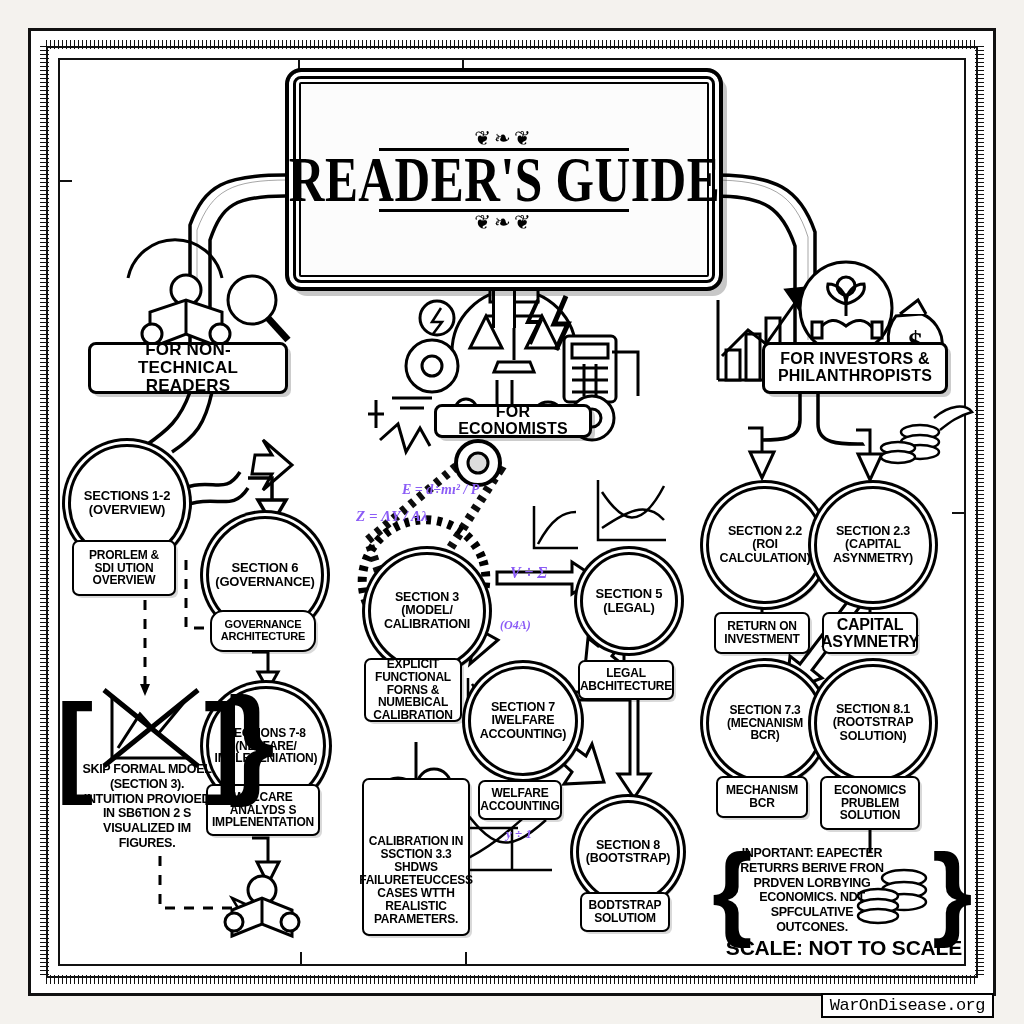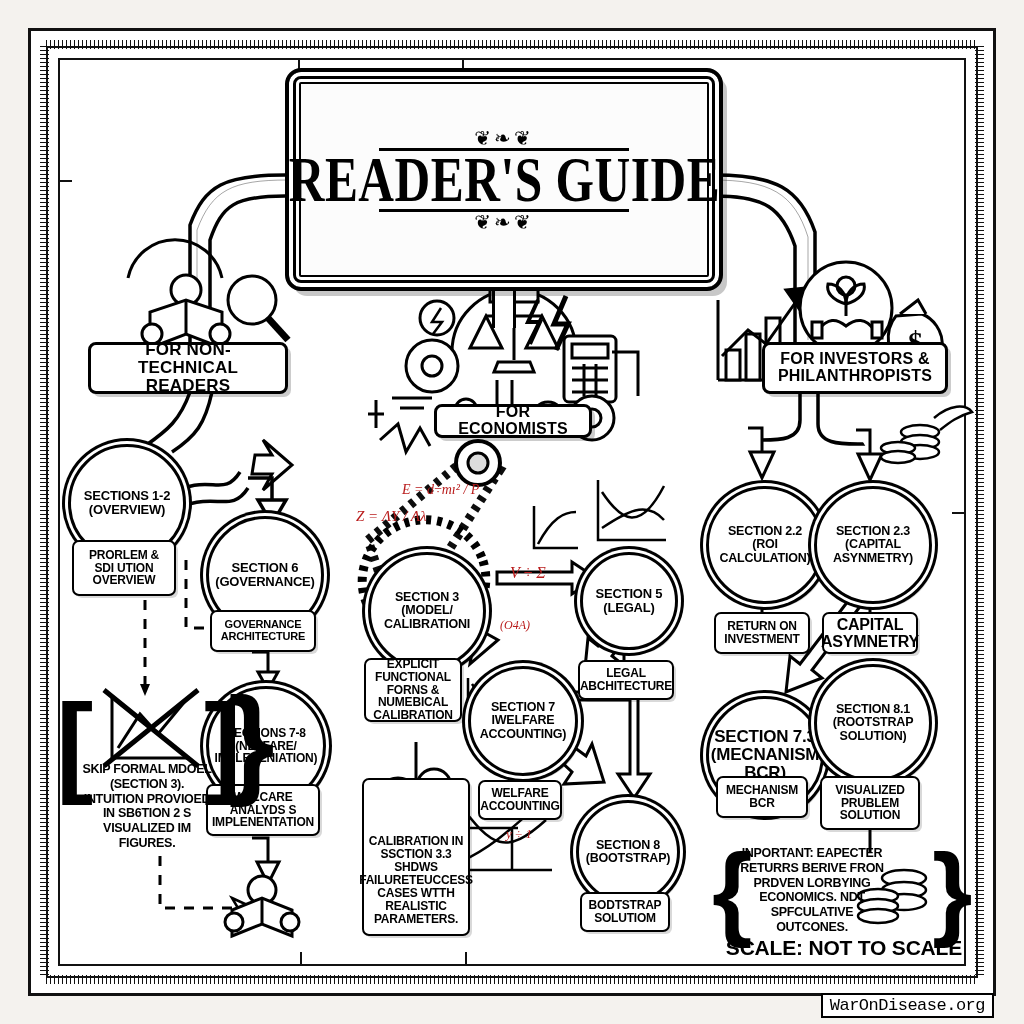--- a/index.html
+++ b/index.html
@@ -86,21 +86,21 @@
     transform:scaleY(1.26) scaleX(.97);
   }
   .rule{width:250px;height:3px;background:#000;}
   .flourish{font-size:20px;letter-spacing:3px;line-height:1;}
   .post{position:absolute;left:492px;top:280px;width:18px;height:48px;
     background:#fff;border-left:3px solid #000;border-right:3px solid #000;z-index:5;}
   .postcap{position:absolute;left:481px;top:274px;width:40px;height:11px;
     background:#fff;border:3px solid #000;border-radius:3px;z-index:6;}
 
   .formula{position:absolute;font-family:"Liberation Serif",serif;
-    font-style:italic;font-weight:normal;color:#b91c1c;}
+    font-style:italic;font-weight:bold;color:#8b5cf6;}
   .scale-note{position:absolute;font-weight:bold;letter-spacing:-.2px;}
   .wm{
     position:absolute;right:30px;bottom:6px;
     font-family:"Liberation Mono",monospace;font-size:17px;font-weight:normal;
     background:#fff;border:2px solid #000;padding:1px 7px;letter-spacing:-.5px;
   }
 </style>
 </head>
 <body>
 
@@ -328,21 +328,21 @@
   <div class="node" style="left:68px;top:444px;width:112px;height:112px;font-size:13px;">
     <span>SECTIONS 1-2 (OVERVIEW)</span>
   </div>
   <div class="cap" style="left:72px;top:540px;width:104px;height:56px;font-size:12px;">
     <span>PRORLEM &amp; SDI UTION OVERVIEW</span>
   </div>
 
   <div class="node" style="left:206px;top:516px;width:112px;height:112px;font-size:13px;">
     <span>SECTION 6 (GOVERNANCE)</span>
   </div>
-  <div class="cap" style="left:210px;top:610px;width:106px;height:42px;font-size:11px;">
+  <div class="cap" style="left:210px;top:610px;width:106px;height:42px;font-size:11px;border-radius:13px;">
     <span>GOVERNANCE ARCHITECTURE</span>
   </div>
 
   <div class="node" style="left:206px;top:686px;width:114px;height:114px;font-size:12px;">
     <span>SECTIONS 7-8 (NELFARE/ IMPLENENIATION)</span>
   </div>
   <div class="cap" style="left:206px;top:784px;width:114px;height:52px;font-size:12px;">
     <span>WELCARE ANALYDS S IMPLENENTATION</span>
   </div>
 
@@ -418,32 +418,32 @@
     <span>RETURN ON INVESTMENT</span>
   </div>
 
   <div class="node" style="left:814px;top:486px;width:112px;height:112px;font-size:12.5px;">
     <span>SECTION 2.3 (CAPITAL ASYNMETRY)</span>
   </div>
   <div class="cap" style="left:822px;top:612px;width:96px;height:42px;font-size:16px;">
     <span>CAPITAL ASYMNETRY</span>
   </div>
 
-  <div class="node" style="left:706px;top:664px;width:112px;height:112px;font-size:17px;margin-top:32px;">
+  <div class="node" style="left:706px;top:664px;width:112px;height:112px;font-size:12px;">
     <span>SECTION 7.3 (MECNANISM BCR)</span>
   </div>
   <div class="cap" style="left:716px;top:776px;width:92px;height:42px;font-size:12px;">
     <span>MECHANISM BCR</span>
   </div>
 
   <div class="node" style="left:814px;top:664px;width:112px;height:112px;font-size:12.5px;">
     <span>SECTION 8.1 (ROOTSTRAP SOLUTION)</span>
   </div>
   <div class="cap" style="left:820px;top:776px;width:100px;height:54px;font-size:12px;">
-    <span>VISUALIZED PRUBLEM SOLUTION</span>
+    <span>ECONOMICS PRUBLEM SOLUTION</span>
   </div>
 
   <div class="noteblk" style="left:740px;top:846px;width:144px;font-size:12.5px;">
     <span>INPORTANT: EAPECTER RETURRS BERIVE FRON PRDVEN LORBYING ECONOMICS. NDT SPFCULATIVE OUTCONES.</span>
   </div>
   <div class="brace" style="left:712px;top:838px;font-size:104px;">{</div>
   <div class="brace" style="left:932px;top:838px;font-size:104px;">}</div>
 
   <div class="scale-note" style="right:62px;bottom:64px;font-size:21px;">SCALE: NOT TO SCALE</div>
 

